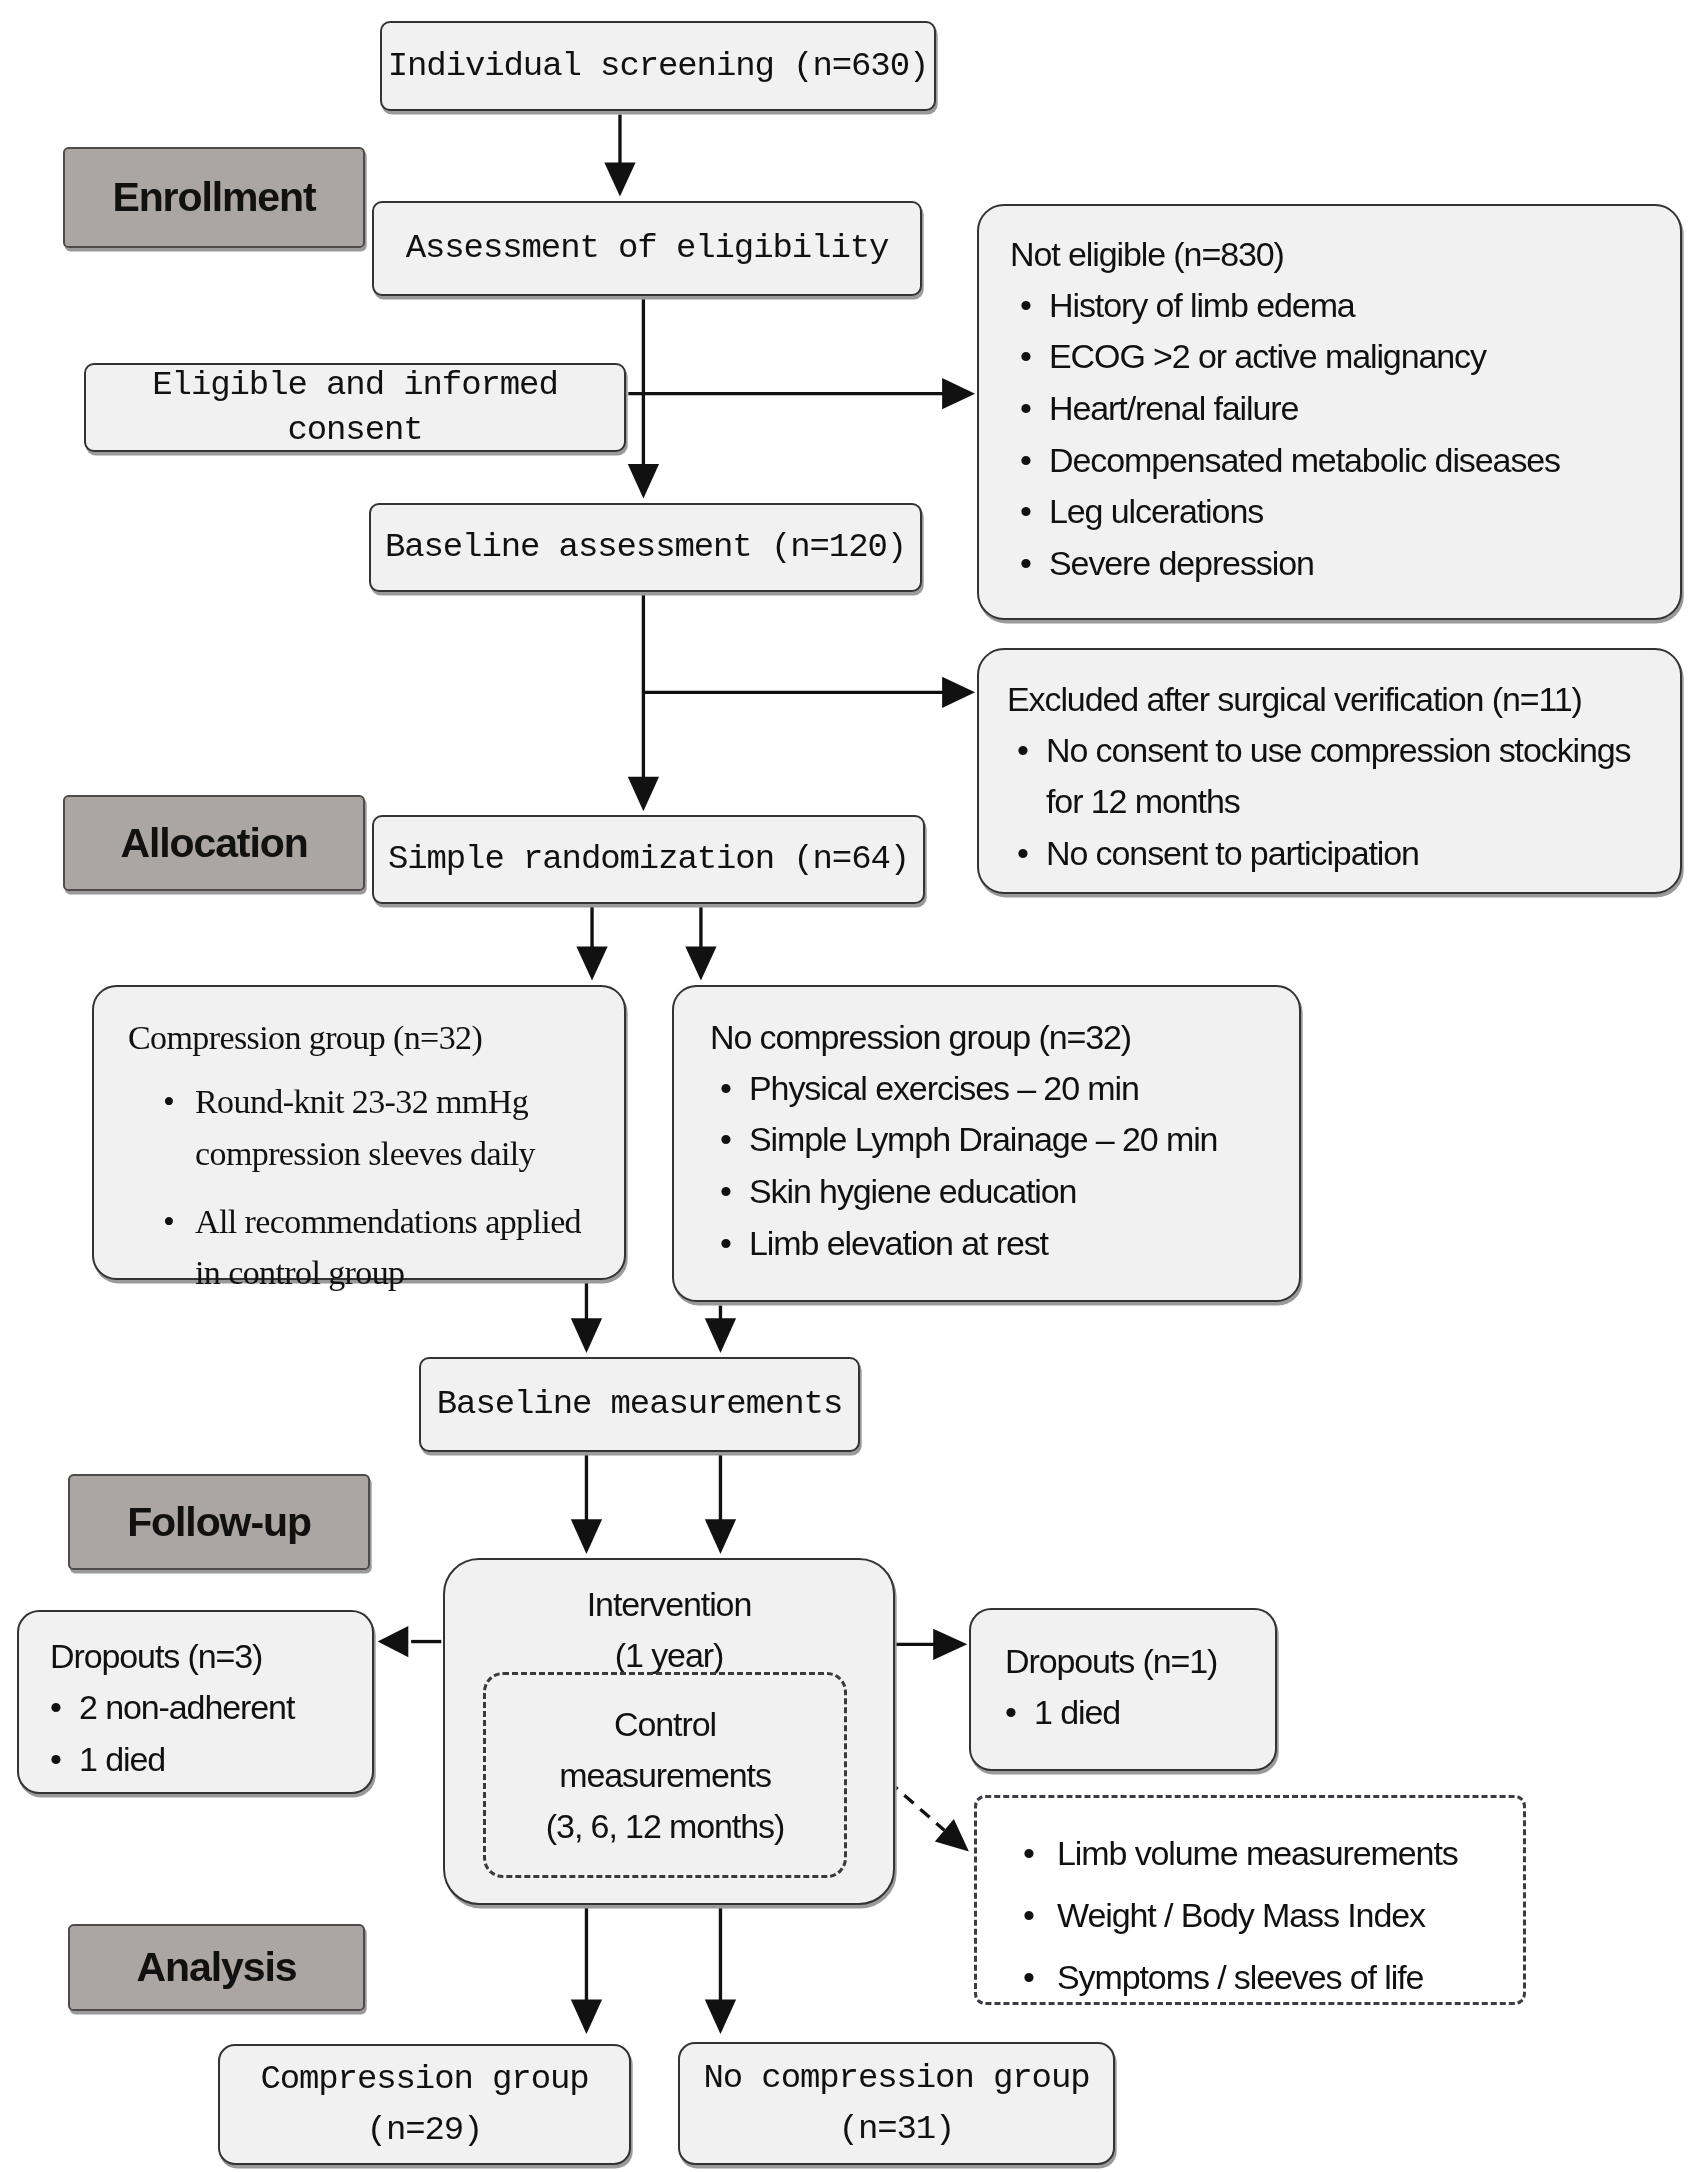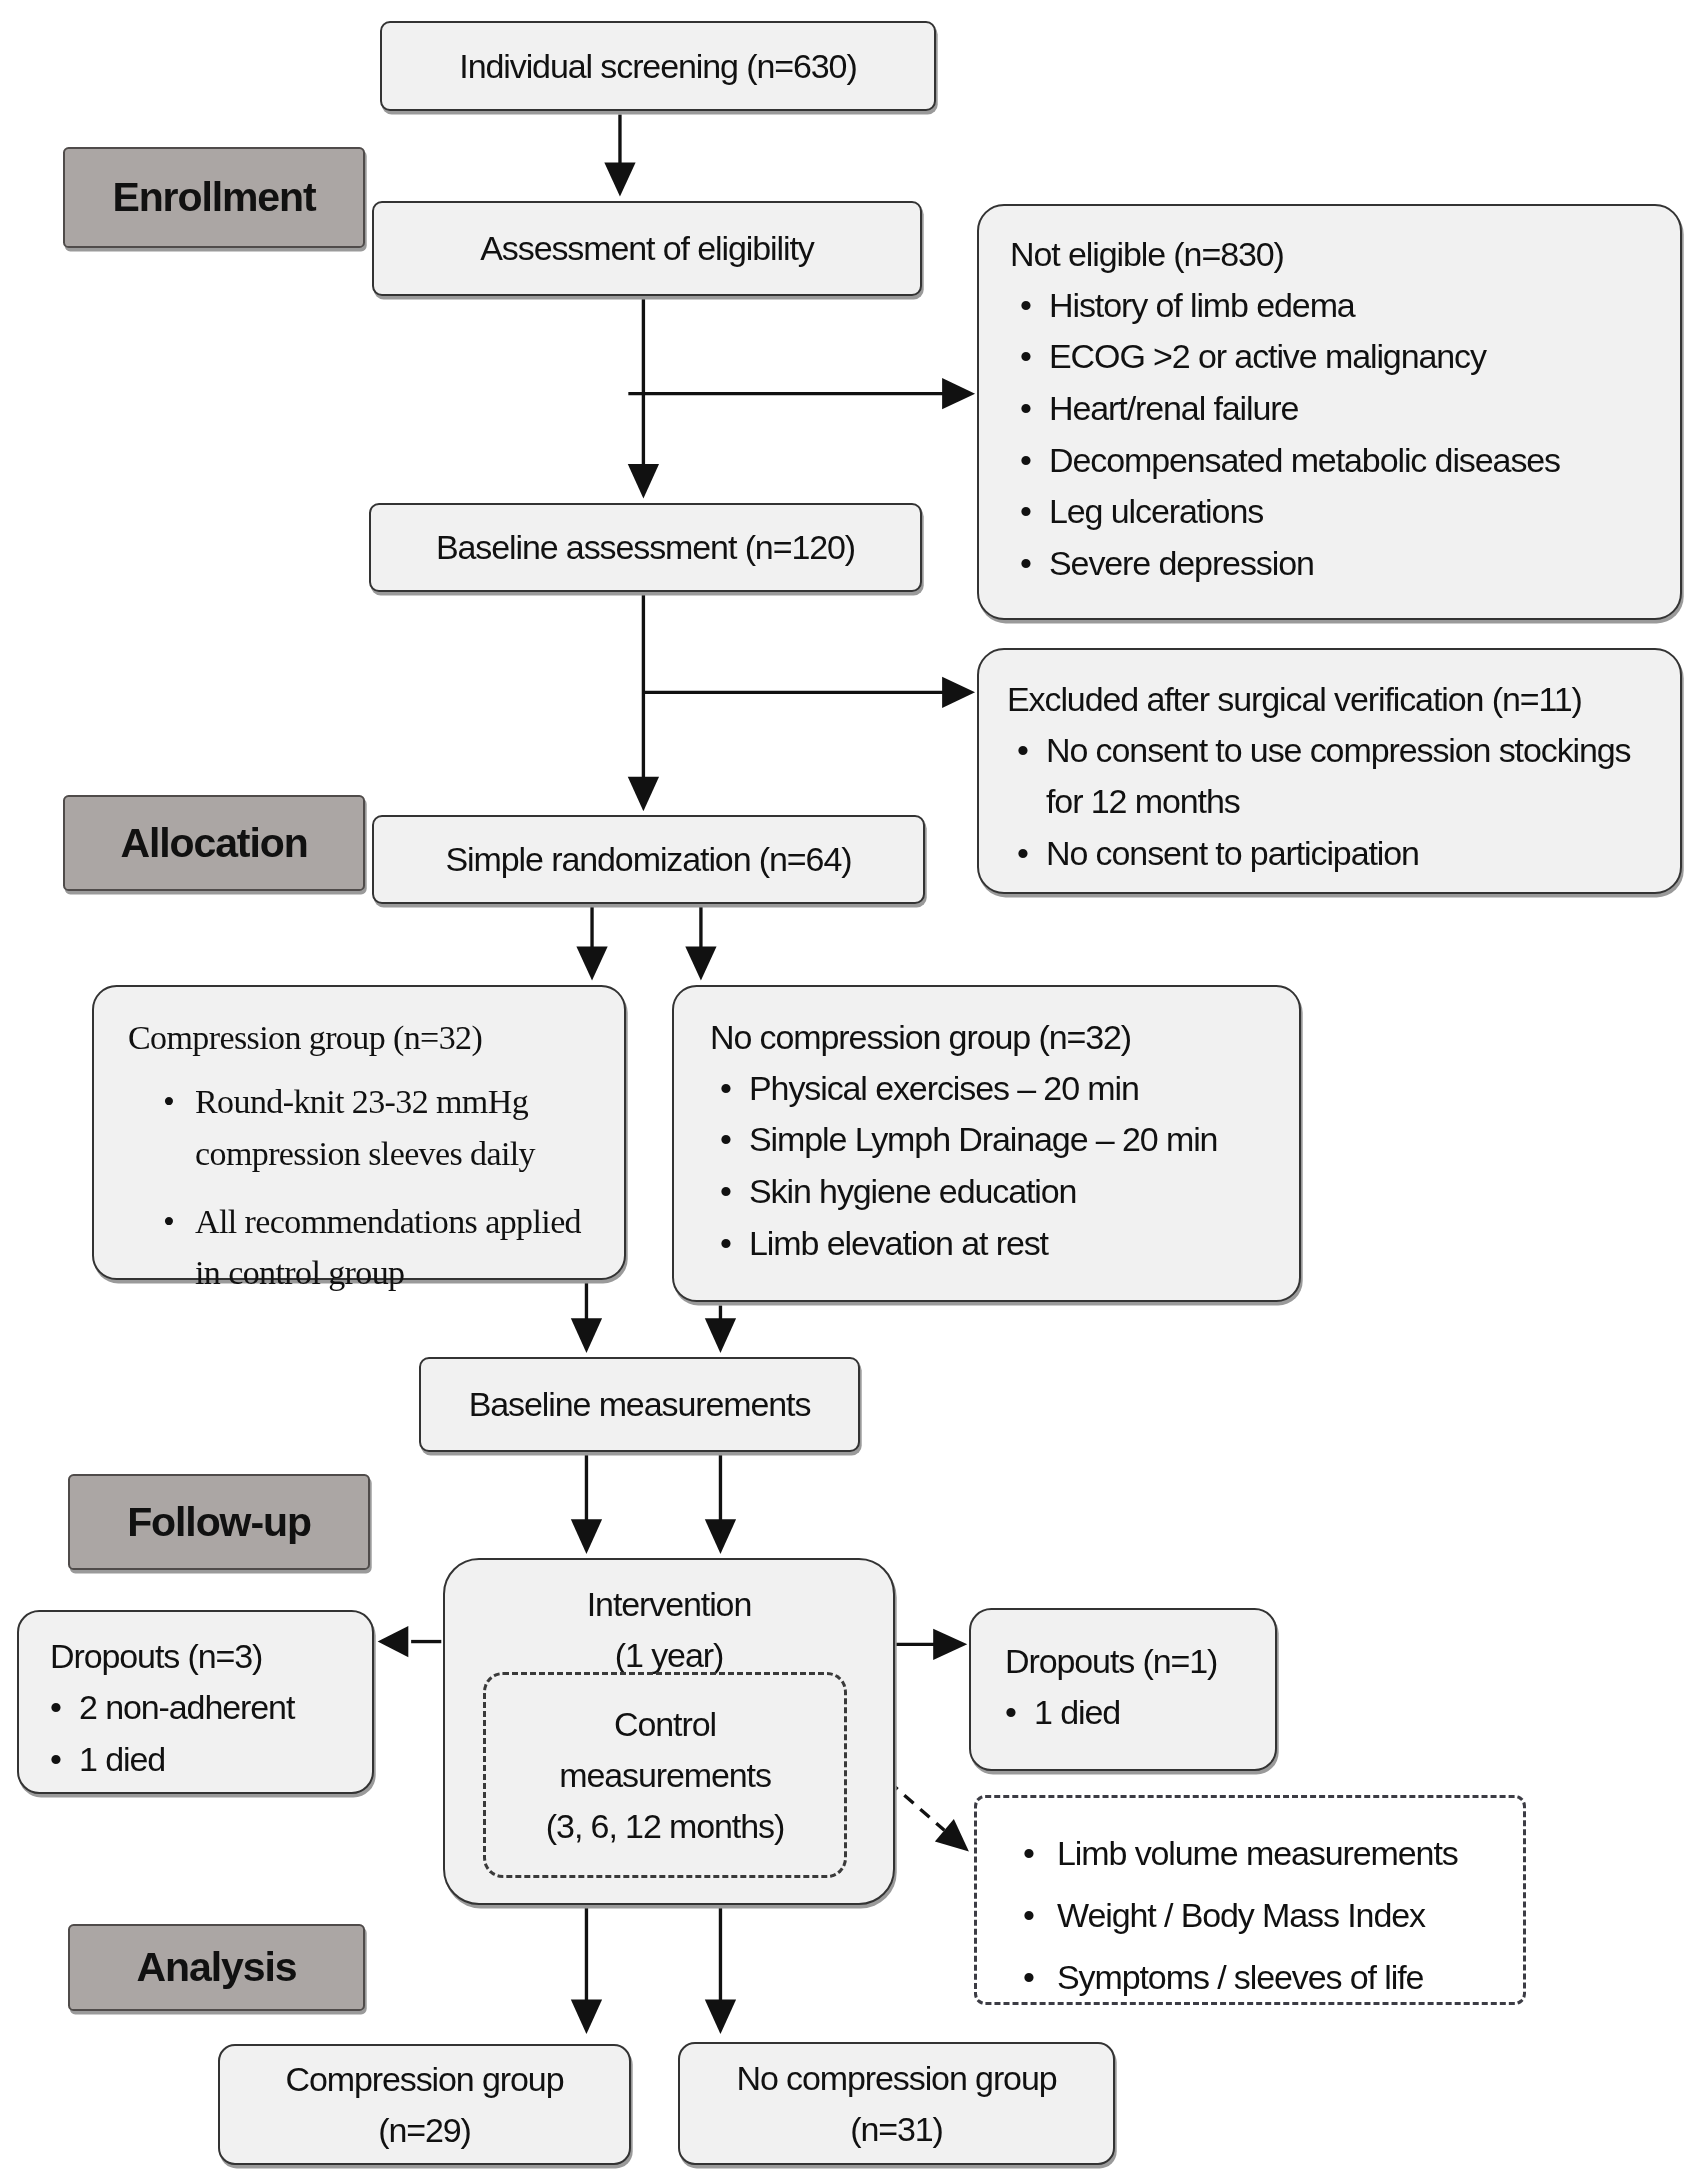--- a/index.html
+++ b/index.html
@@ -9,21 +9,21 @@
   *{box-sizing:border-box;}
   html,body{margin:0;padding:0;background:#ffffff;}
   body{width:1700px;height:2172px;position:relative;overflow:hidden;
        font-family:"Liberation Sans",sans-serif;color:#111;}
   .canvas{position:absolute;left:0;top:0;width:1700px;height:2172px;}
   svg.arrows{position:absolute;left:0;top:0;pointer-events:none;}
   .node{position:absolute;background:var(--box-fill,#f1f1f1);
         border:2.2px solid var(--box-border,#333);
         box-shadow:1.7px 3.4px 0 var(--shadow,#9a9a9a);
         font-size:34px;letter-spacing:-1.1px;line-height:1.3;}
-  .center{display:flex;align-items:center;justify-content:center;text-align:center;}
+  .center{display:flex;align-items:center;justify-content:center;text-align:center;font-family:Liberation Mono, monospace;}
   .r18{border-radius:10px;} .r30{border-radius:17px;} .r40{border-radius:22.3px;}
   .r44{border-radius:24.6px;} .r48{border-radius:27px;} .r64{border-radius:36px;}
   .stage{position:absolute;background:var(--label-fill,#aba6a4);
          border:2.2px solid var(--label-border,#4f4b4a);border-radius:5.6px;
          box-shadow:1.7px 3.4px 0 var(--shadow,#9a9a9a);
          display:flex;align-items:center;justify-content:center;
          font-size:41px;font-weight:bold;letter-spacing:-1.1px;}
   .list .title{margin:0;}
   .list ul{list-style:none;margin:3.4px 0 0 0;padding:0;}
   .list li{position:relative;padding-left:39px;line-height:1.52;}
@@ -130,20 +130,23 @@
   <div class="stage" style="left:68px;top:1924px;width:297px;height:87px">
     <span>Analysis</span>
   </div>
 
   <div class="node center r18" style="left:380px;top:21px;width:556px;height:90px">
     <span>Individual screening (n=630)</span>
   </div>
   <div class="node center r18" style="left:372px;top:201px;width:550px;height:95px">
     <span>Assessment of eligibility</span>
   </div>
+  <div class="node center r18" style="left:84px;top:363px;width:542px;height:89px">
+    <span>Eligible and informed consent</span>
+  </div>
   <div class="node center r18" style="left:369px;top:503px;width:553px;height:89px">
     <span>Baseline assessment (n=120)</span>
   </div>
   <div class="node center r18" style="left:372px;top:815px;width:553px;height:89px">
     <span>Simple randomization (n=64)</span>
   </div>
   <div class="node center r18" style="left:419px;top:1357px;width:441px;height:95px">
     <span>Baseline measurements</span>
   </div>
 

